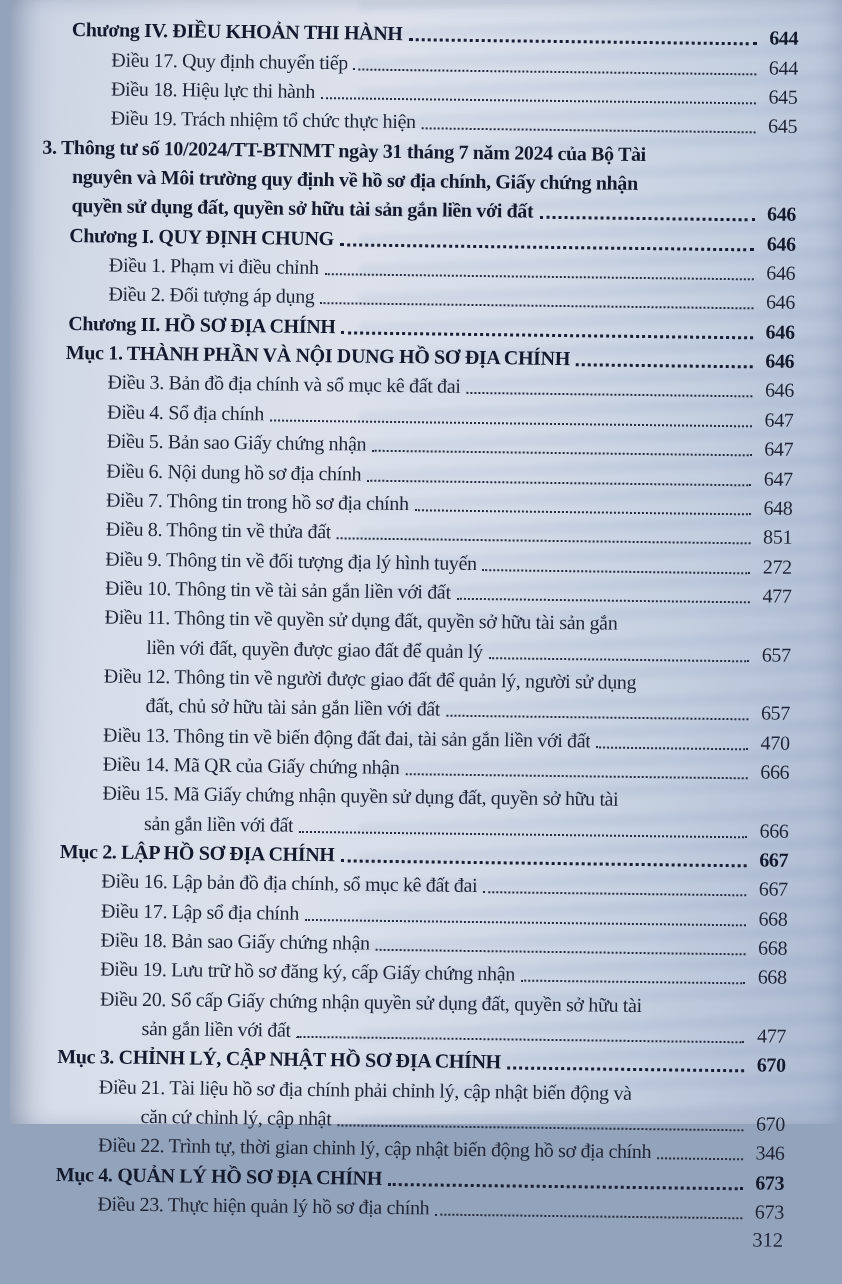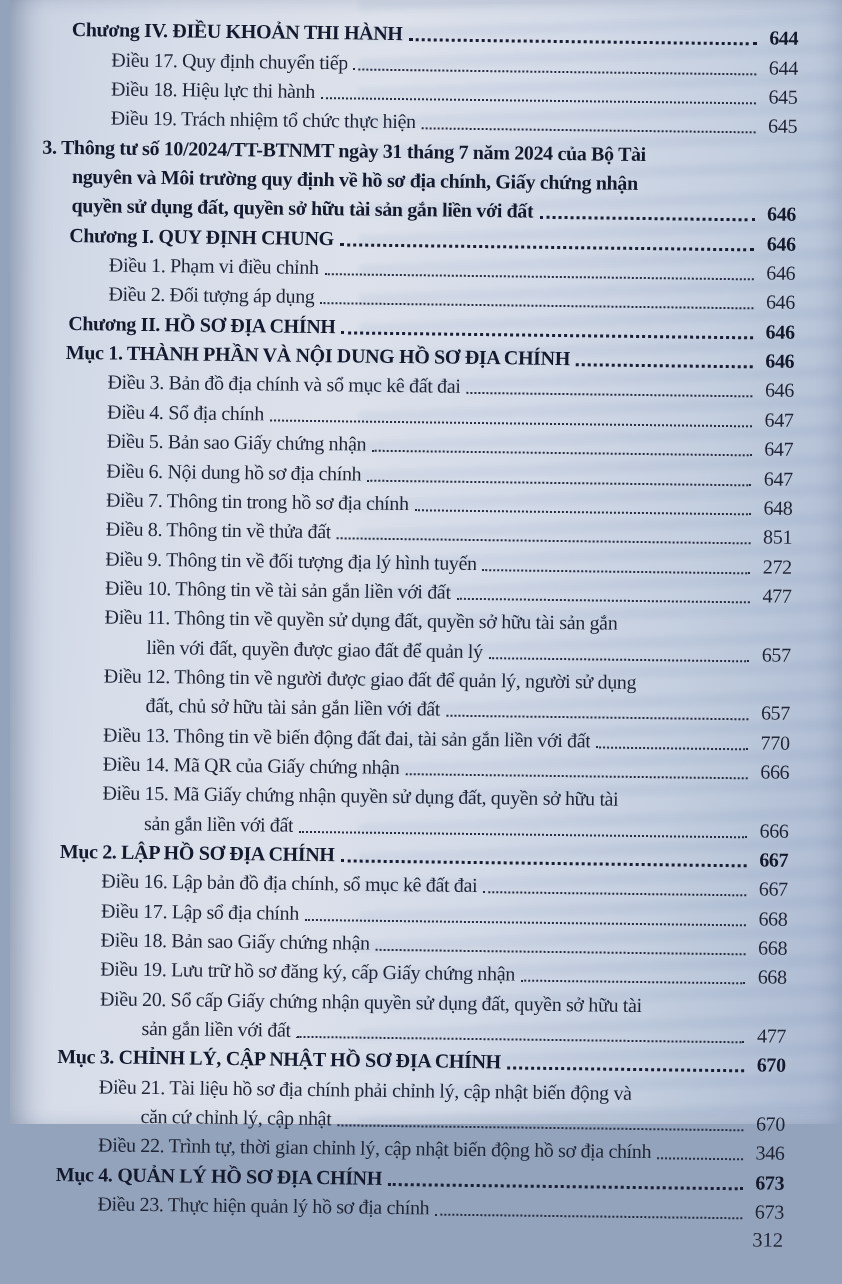--- a/index.html
+++ b/index.html
@@ -171,21 +171,21 @@
 
   </div>
         <div class="row lv-cont">
     <span class="label">đất, chủ sở hữu tài sản gắn liền với đất</span>
     <span class="dots"></span>
     <span class="page">657</span>
   </div>
         <div class="row lv-dieu">
     <span class="label">Điều 13. Thông tin về biến động đất đai, tài sản gắn liền với đất</span>
     <span class="dots"></span>
-    <span class="page">770</span>
+    <span class="page">470</span>
   </div>
         <div class="row lv-dieu">
     <span class="label">Điều 14. Mã QR của Giấy chứng nhận</span>
     <span class="dots"></span>
     <span class="page">666</span>
   </div>
         <div class="row lv-dieu">
     <span class="label">Điều 15. Mã Giấy chứng nhận quyền sử dụng đất, quyền sở hữu tài</span>
 
   </div>

